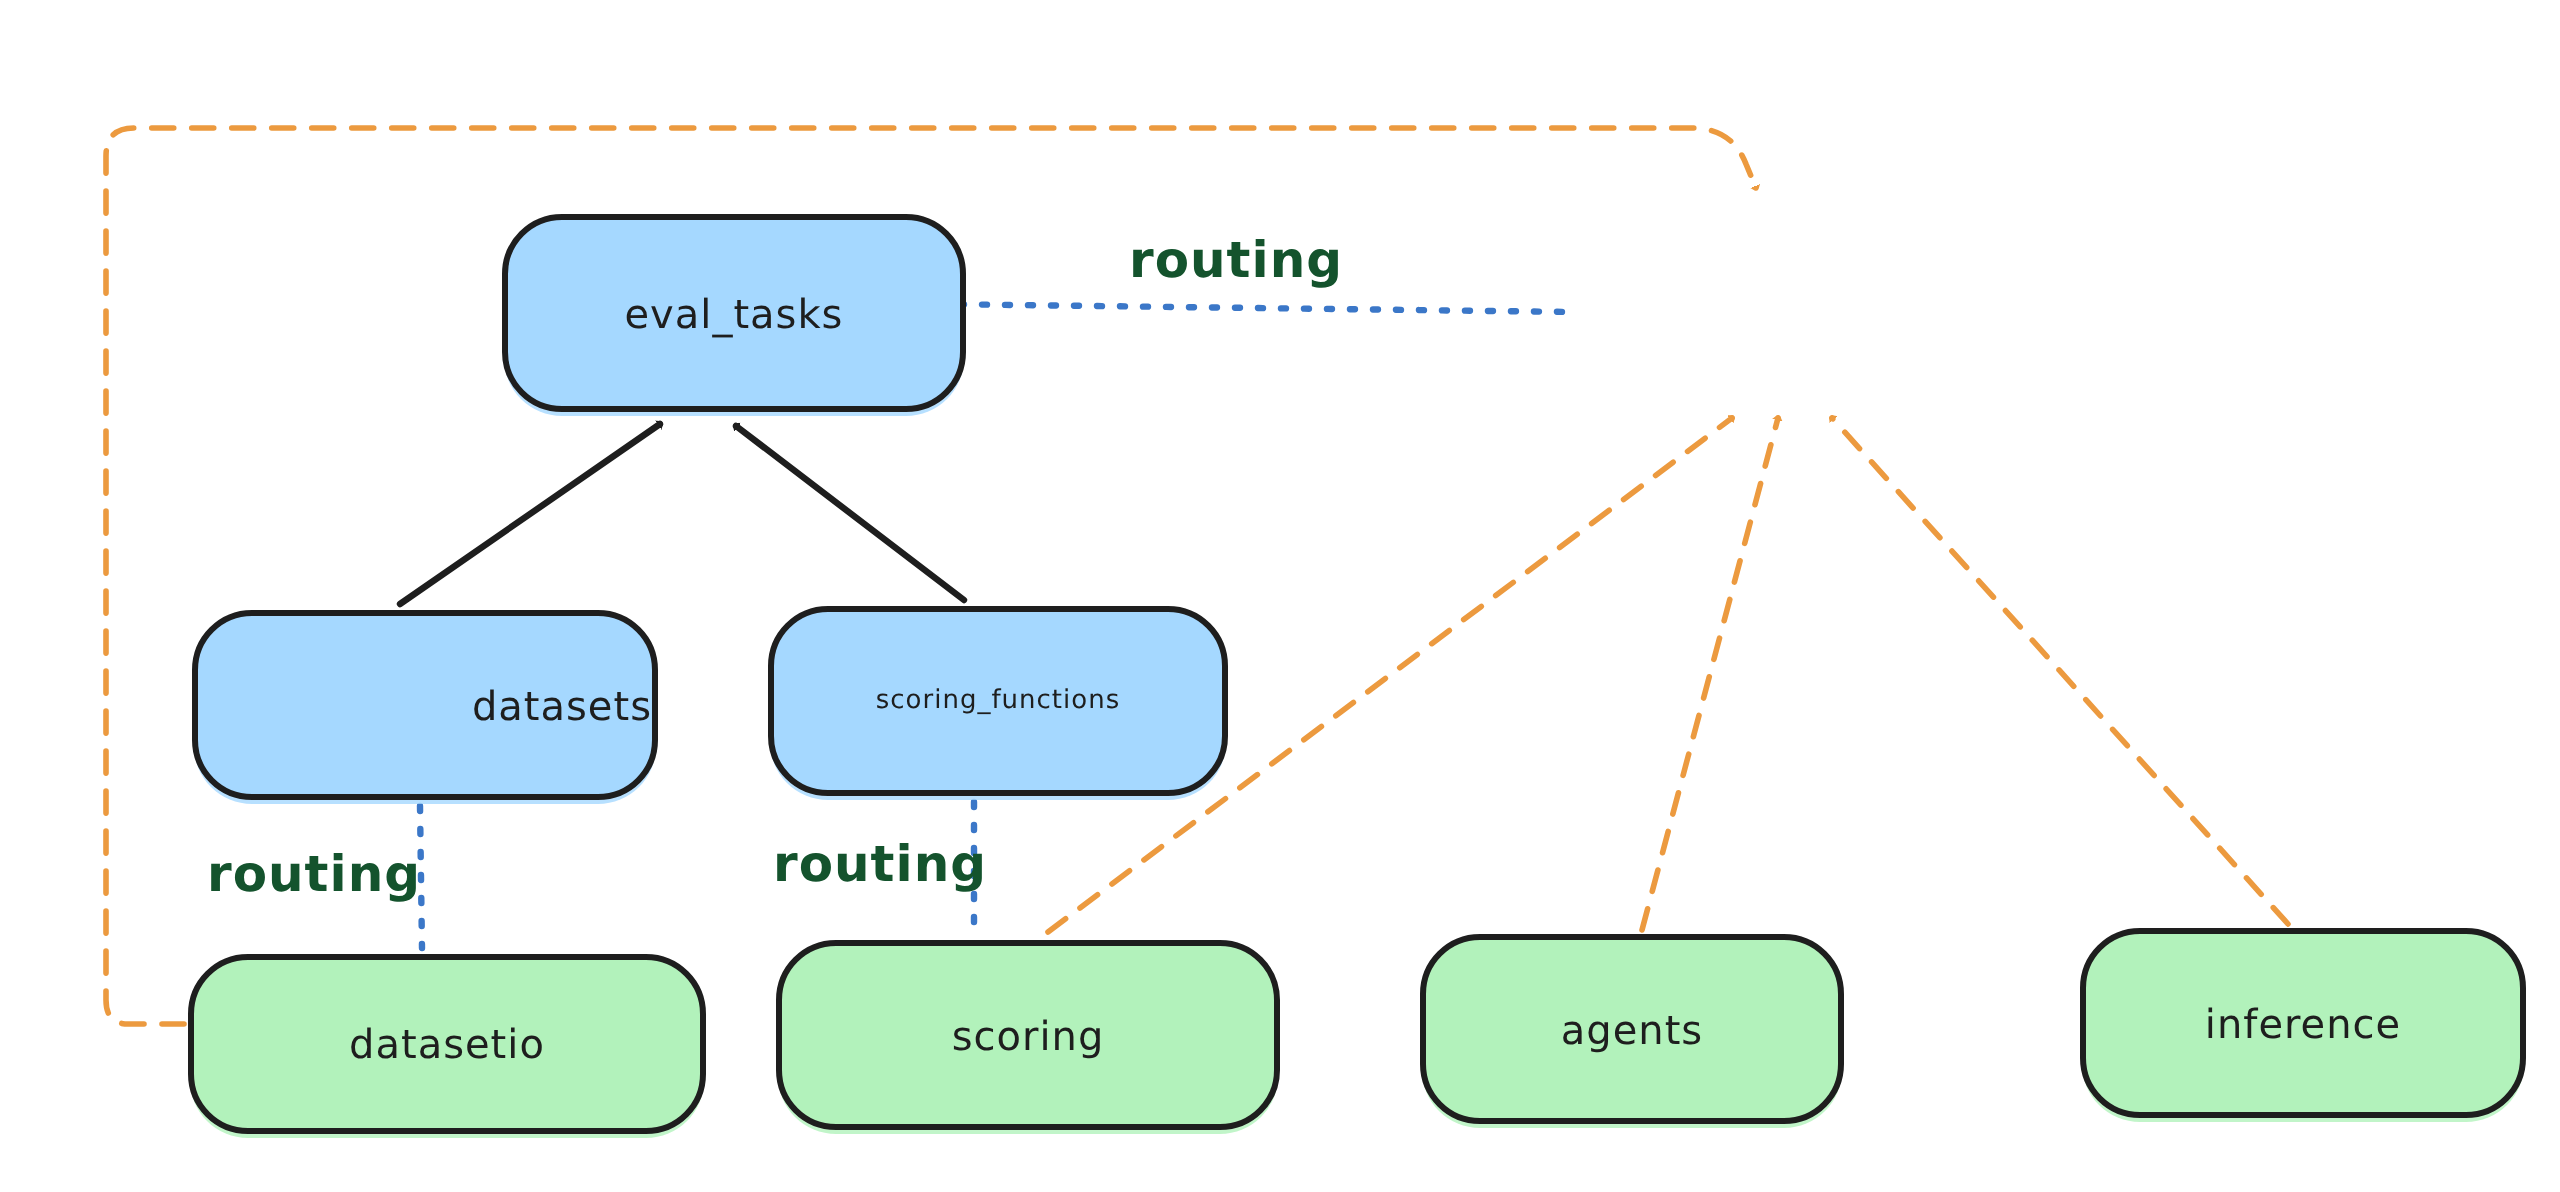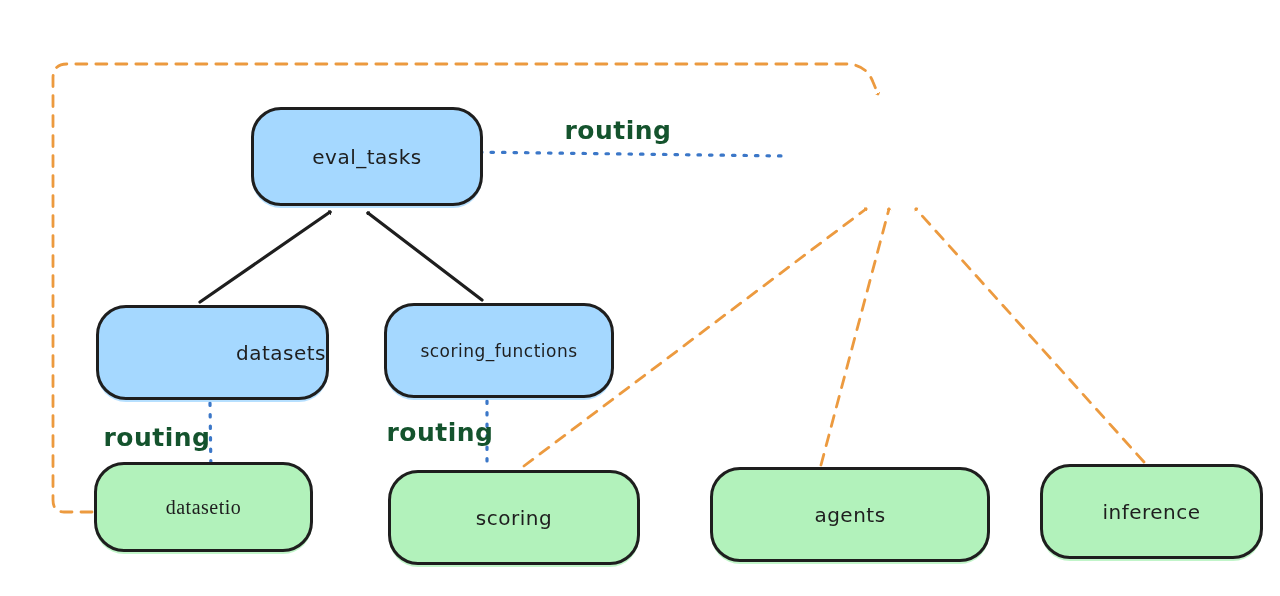--- a/index.html
+++ b/index.html
@@ -32,24 +32,24 @@
     font-size: 20px;
     letter-spacing: 0.5px;
     white-space: nowrap;
   }
   .node.blue  { background: #a5d8ff; box-shadow: 0 3px 0 -1px rgba(165,216,255,.8); }
   .node.green { background: #b2f2bb; box-shadow: 0 3px 0 -1px rgba(178,242,187,.8); }
 
   .node-eval_tasks        { left: 232px; top: 107px; width: 232px; height: 99px; margin-left: 19px;  }
   .node-eval              { left: 788px; top: 104px; width: 230px; height: 97px;  }
   .node-datasets          { left: 96px;  top: 305px; width: 233px; height: 95px; justify-content: flex-end;  }
-  .node-scoring_functions { left: 384px; top: 303px; width: 230px; height: 95px; font-size: 17px; }
-  .node-datasetio         { left: 94px;  top: 462px; width: 219px; height: 90px; font-family: Liberation Serif, serif;  }
+  .node-scoring_functions { left: 384px; top: 303px; width: 230px; height: 95px; font-size: 13px; }
+  .node-datasetio         { left: 94px;  top: 477px; width: 259px; height: 90px;  }
   .node-scoring           { left: 388px; top: 470px; width: 252px; height: 95px;  }
-  .node-agents            { left: 710px; top: 467px; width: 280px; height: 95px;  }
+  .node-agents            { left: 710px; top: 467px; width: 212px; height: 95px;  }
   .node-inference         { left: 1040px;top: 464px; width: 223px; height: 95px;  }
 
   .edge-label {
     position: absolute;
     color: #14532d;
     font-size: 25px;
     font-weight: bold;
     letter-spacing: 0.5px;
     white-space: nowrap;
     transform: translate(-50%, -50%);

